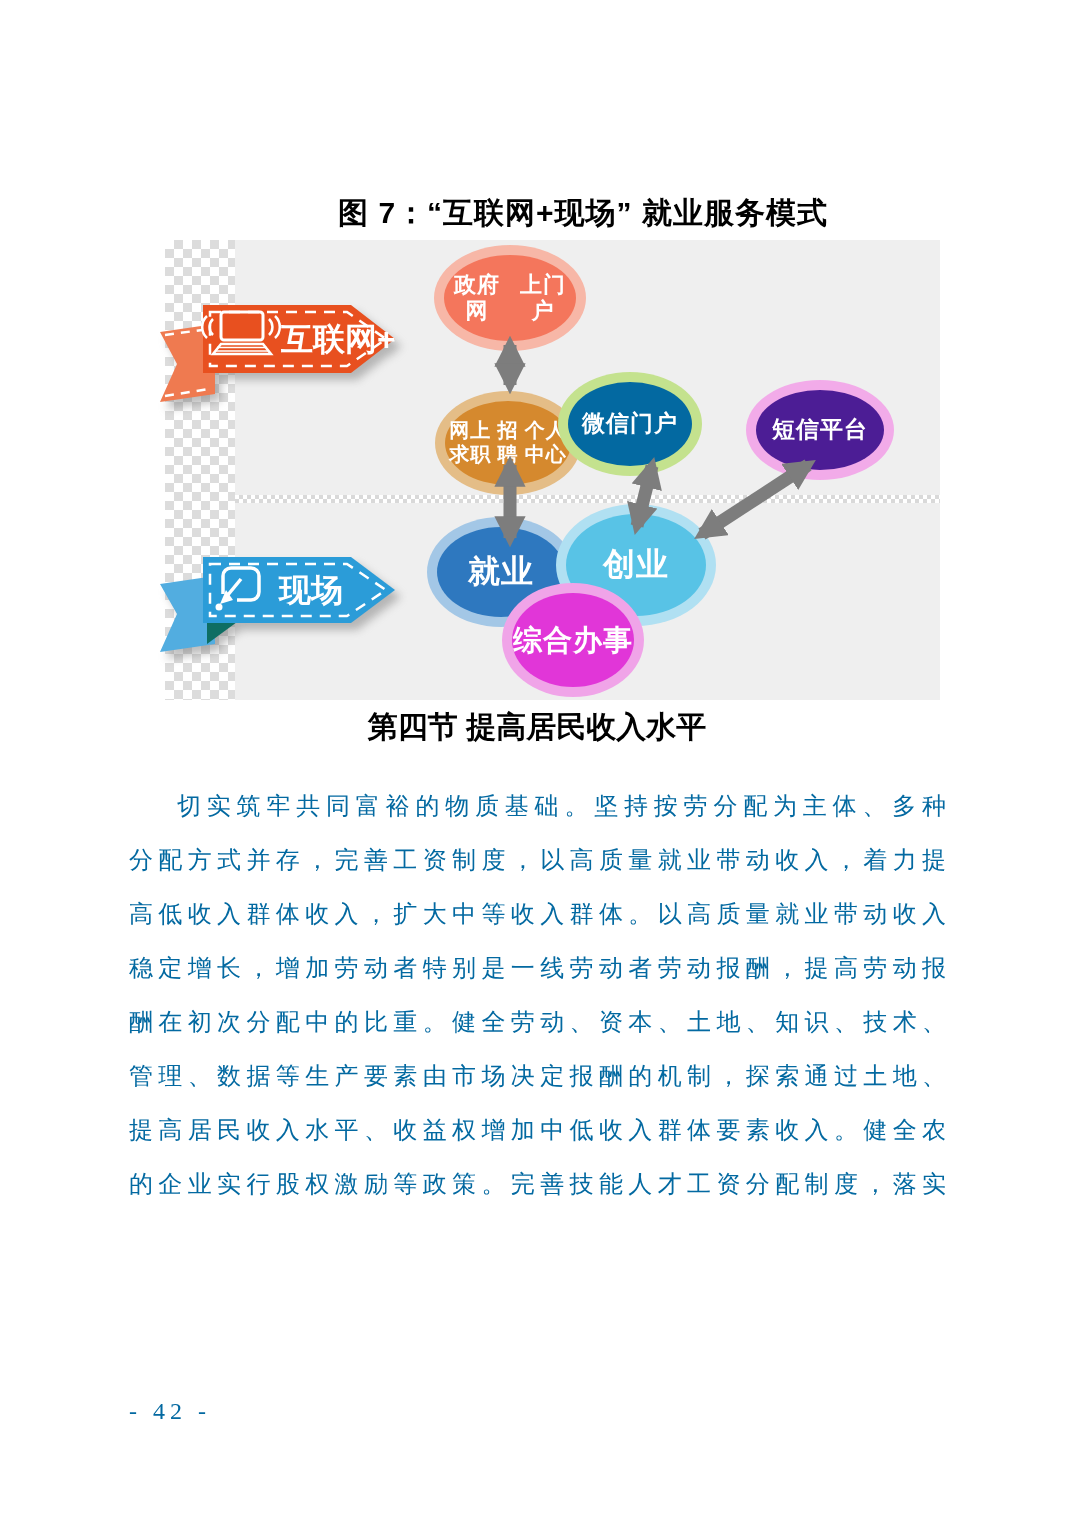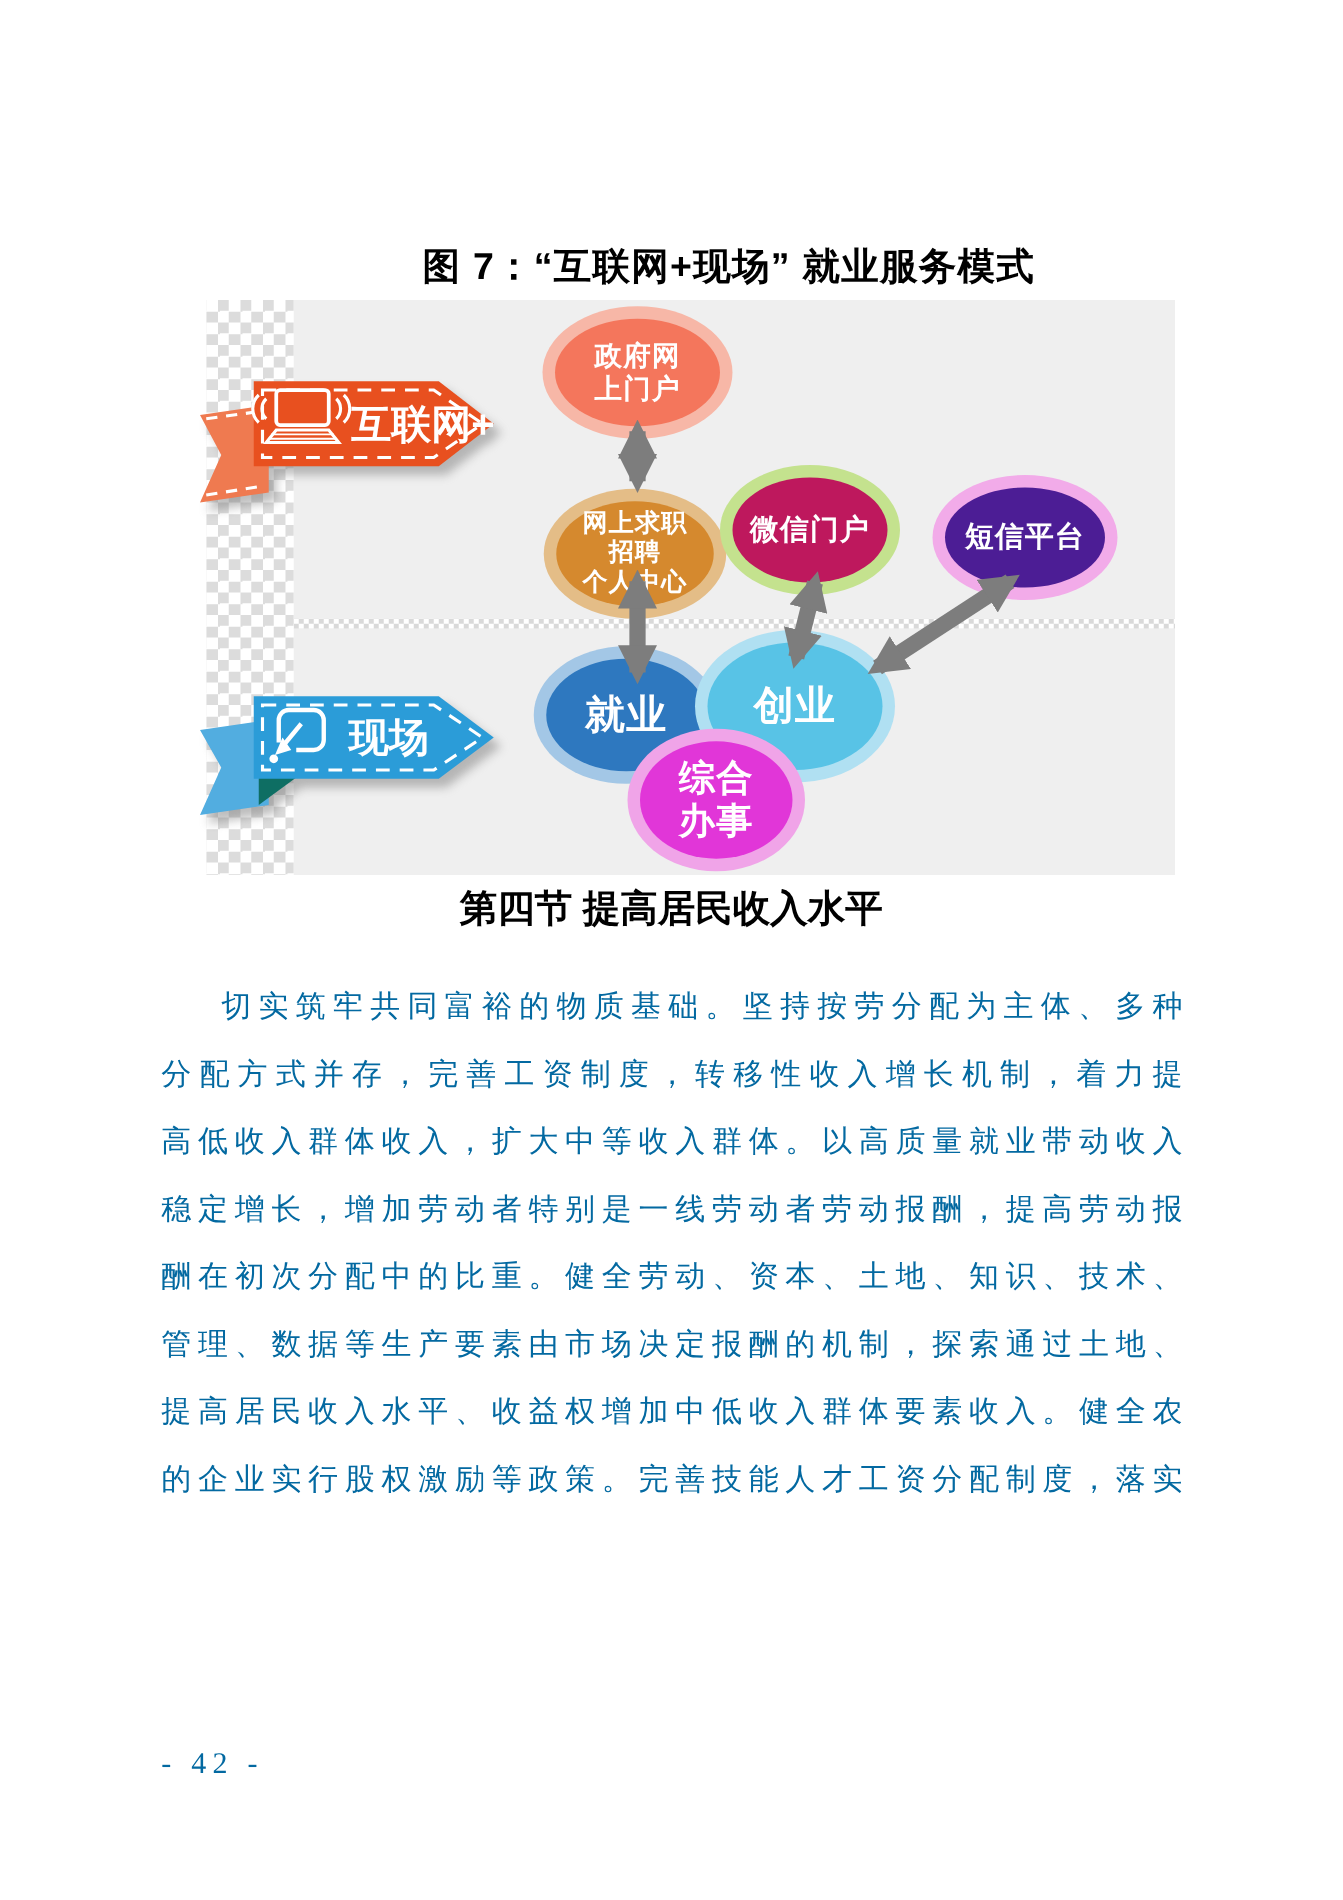--- a/index.html
+++ b/index.html
@@ -18,21 +18,21 @@
     background-size:18px 18px;
   }
   .panel { position:absolute; left:70px; top:0; width:705px; height:460px; background:#efefef; }
   .divider {
     position:absolute; left:70px; top:255px; width:705px; height:8px;
     background:conic-gradient(#d9d9d9 90deg, #ffffff 90deg 180deg, #d9d9d9 180deg 270deg, #ffffff 270deg);
     background-size:8px 8px;
   }
   .bubble {
     position:absolute; border-radius:50%;
-    display:flex; flex-direction:column; justify-content:center; align-items:center;
+    display:flex; flex-direction:row; justify-content:center; align-items:center;
     color:#fff; text-align:center; line-height:1.18; letter-spacing:1px;
   }
   #arrow-layer { position:absolute; left:0; top:0; width:775px; height:460px; pointer-events:none; }
   .banner { position:absolute; filter:drop-shadow(6px 7px 4px rgba(110,110,110,0.45)); }
   #internet-banner { left:-8px; top:62px; }
   #onsite-banner  { left:-8px; top:314px; }
   .banner text { font-family:"Liberation Sans", sans-serif; font-weight:bold; fill:#ffffff; }
   .section-heading {
     position:absolute; top:707px; left:0; width:1074px; text-align:center;
     font-size:30px; font-weight:700; color:#000;
@@ -92,21 +92,21 @@
     <div id="bubble-layer">
         <div class="bubble" style="left: 279px; top: 15px; width: 132px; height: 86px; background: rgb(244, 118, 92); box-shadow: rgb(247, 183, 167) 0px 0px 0px 10px; font-size: 22px; font-weight: 600;">
           <div>政府网</div>
           <div>上门户</div>
         </div>
         <div class="bubble" style="left: 280px; top: 161px; width: 126px; height: 84px; background: rgb(213, 137, 46); box-shadow: rgb(228, 189, 135) 0px 0px 0px 10px; font-size: 20px; font-weight: 600;">
           <div>网上求职</div>
           <div>招聘</div>
           <div>个人中心</div>
         </div>
-        <div class="bubble" style="left: 421px; top: 142px; width: 124px; height: 84px; background: #be185d; box-shadow: rgb(196, 226, 142) 0px 0px 0px 10px; font-size: 23px; font-weight: 600; justify-content: center;">
+        <div class="bubble" style="left: 403px; top: 142px; width: 124px; height: 84px; background: #0369a1; box-shadow: rgb(196, 226, 142) 0px 0px 0px 10px; font-size: 23px; font-weight: 600; justify-content: center;">
           <div>微信门户</div>
         </div>
         <div class="bubble" style="left: 591px; top: 150px; width: 128px; height: 80px; background: #4c1d95; box-shadow: rgb(242, 171, 233) 0px 0px 0px 10px; font-size: 23px; font-weight: 600;">
           <div>短信平台</div>
         </div>
         <div class="bubble" style="left: 272px; top: 287px; width: 128px; height: 90px; background: rgb(46, 120, 191); box-shadow: rgb(163, 199, 230) 0px 0px 0px 10px; font-size: 32px; font-weight: 700;">
           <div>就业</div>
         </div>
         <div class="bubble" style="left: 401px; top: 274px; width: 140px; height: 102px; background: rgb(88, 195, 230); box-shadow: rgb(176, 224, 242) 0px 0px 0px 10px; font-size: 32px; font-weight: 700;">
           <div>创业</div>
@@ -127,21 +127,21 @@
         <line x1="345" y1="225" x2="345" y2="298" stroke="#7d7d7d" stroke-width="13" marker-start="url(#ah)" marker-end="url(#ah)"></line>
         <line x1="487" y1="226" x2="472" y2="286" stroke="#7d7d7d" stroke-width="13" marker-start="url(#ah)" marker-end="url(#ah)"></line>
         <line x1="643" y1="225" x2="537" y2="294" stroke="#7d7d7d" stroke-width="13" marker-start="url(#ah)" marker-end="url(#ah)"></line>
       </svg>
   </div>
 
   <div class="section-heading">第四节 提高居民收入水平</div>
 
   <div class="body-text" id="body-text">
       <div class="tline indent">切实筑牢共同富裕的物质基础。坚持按劳分配为主体、多种</div>
-      <div class="tline">分配方式并存，完善工资制度，转移性收入增长机制，着力提</div>
+      <div class="tline">分配方式并存，完善工资制度，以高质量就业带动收入，着力提</div>
       <div class="tline">高低收入群体收入，扩大中等收入群体。以高质量就业带动收入</div>
       <div class="tline">稳定增长，增加劳动者特别是一线劳动者劳动报酬，提高劳动报</div>
       <div class="tline">酬在初次分配中的比重。健全劳动、资本、土地、知识、技术、</div>
       <div class="tline">管理、数据等生产要素由市场决定报酬的机制，探索通过土地、</div>
       <div class="tline">提高居民收入水平、收益权增加中低收入群体要素收入。健全农</div>
       <div class="tline">的企业实行股权激励等政策。完善技能人才工资分配制度，落实</div>
     </div>
 
   <div class="page-number">- 42 -</div>
 

